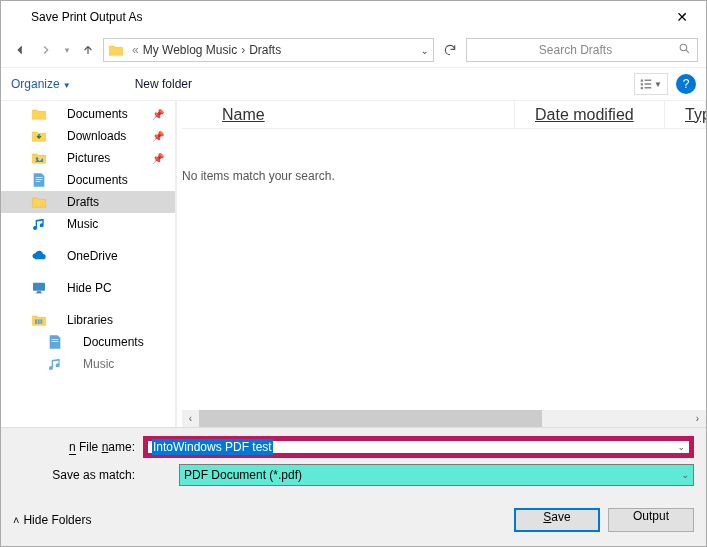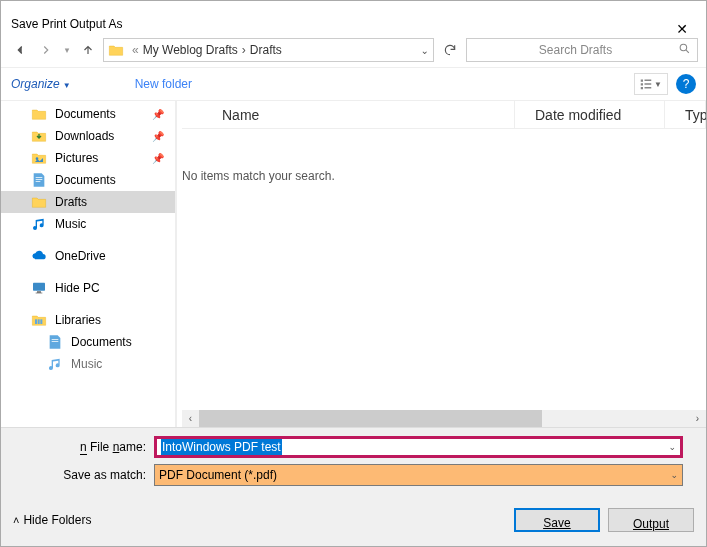--- a/index.html
+++ b/index.html
@@ -1,82 +1,82 @@
 <!DOCTYPE html>
 <html><head>
 <meta charset="utf-8">
 <style>
 * { box-sizing: border-box; margin: 0; padding: 0; font-family: "Segoe UI", Tahoma, sans-serif; }
 body { background: #fff; width: 707px; height: 547px; overflow: hidden; border: 1px solid #aaa; display: flex; flex-direction: column; }
 
 
-.titlebar { height: 32px; display: flex; align-items: flex-start; padding: 16px 10px; font-size: 12px; color: #000; }
+.titlebar { height: 32px; display: flex; align-items: center; padding: 0 10px; font-size: 12px; color: #000; margin-left: 20px; }
 .titlebar .title { flex: 1; }
 .titlebar .close { font-size: 14px; cursor: pointer; padding: 4px 8px; }
 
 
 .navrow { height: 34px; display: flex; align-items: center; padding: 0 8px; gap: 4px; }
 .navbtn { width: 22px; height: 22px; display: flex; align-items: center; justify-content: center; color: #999; cursor: pointer; }
 .navbtn.enabled { color: #555; }
 .navbtn svg { width: 14px; height: 14px; }
 .pathbox { flex: 1; height: 24px; border: 1px solid #ccc; display: flex; align-items: center; padding: 0 4px; font-size: 12px; color: #333; background: #fff; }
 .pathbox .folder-ic { width: 16px; height: 16px; margin-right: 4px; }
 .pathbox .sep { color: #888; margin: 0 4px; }
 .pathbox .chev { margin-left: auto; color: #555; font-size: 10px; }
 .refresh { width: 24px; height: 24px; display: flex; align-items: center; justify-content: center; color: #555; cursor: pointer; }
 .searchbox { width: 232px; height: 24px; border: 1px solid #ccc; display: flex; align-items: center; padding: 0 6px; font-size: 12px; color: #888; background: #fff; }
 .searchbox .placeholder { flex: 1; text-align: center; }
 .searchbox .mag { color: #888; }
 
 
 .toolbar { height: 34px; border-top: 1px solid #eee; border-bottom: 1px solid #eee; display: flex; align-items: center; padding: 0 10px; font-size: 12px; }
-.toolbar .org { color: #1e5bb8; margin-right: 20px; cursor: pointer; font-style: italic; }
+.toolbar .org { color: #1e5bb8; margin-right: 20px; cursor: pointer; }
 .toolbar .org .dd { font-size: 8px; margin-left: 3px; }
-.toolbar .newf { color: #3b82f6; cursor: pointer; padding-left: 44px; }
+.toolbar .newf { color: #0f172a; cursor: pointer; padding-left: 44px; }
 .toolbar .spacer { flex: 1; }
 .toolbar .viewbtn { width: 34px; height: 22px; border: 1px solid #ddd; display: flex; align-items: center; justify-content: center; margin-right: 8px; color: #666; cursor: pointer; gap:2px; }
 .toolbar .help { width: 20px; height: 20px; border-radius: 50%; background: #0078d7; color: #fff; display: flex; align-items: center; justify-content: center; font-size: 12px; cursor: pointer; }
 
 
 .main { flex: 1; display: flex; min-height: 0; }
 .tree { width: 175px; border-right: 1px solid #eee; overflow-y: auto; overflow-x: hidden; padding-top: 2px; }
-.tree-item { display: flex; align-items: center; height: 22px; font-size: 12px; color: #000; padding-left: 30px; gap: 8px; cursor: pointer; position: relative; }
+.tree-item { display: flex; align-items: center; height: 22px; font-size: 12px; color: #000; padding-left: 30px; gap: 20px; cursor: pointer; position: relative; }
 .tree-item.indent { padding-left: 46px; }
 .tree-item.root { }
 .tree-item.selected { background: #d8d8d8; }
 .tree-item .pin { margin-left: auto; margin-right: 10px; color: #888; font-size: 10px; }
 .ic { width: 16px; height: 16px; flex-shrink:0; }
 .content { flex: 1; display: flex; flex-direction: column; min-width: 0; }
 .sep-vert { width: 6px; background: #fff; border-left:1px solid #eee; cursor: col-resize; }
-.headers { height: 28px; border-bottom: 1px solid #eee; display: flex; align-items: center; font-size: 14px; color: #333; }
+.headers { height: 28px; border-bottom: 1px solid #eee; display: flex; align-items: center; font-size: 16px; color: #333; text-decoration: underline; }
 .headers .col { padding: 0 20px; border-right: 1px solid #eee; height: 100%; display: flex; align-items: center; cursor: pointer; }
 .headers .col.name { flex: 1; }
 .headers .col.date { width: 150px; }
 .headers .col.type { width: 40px; }
 .filearea { flex: 1; display: flex; align-items: flex-start; justify-content: flex-start; padding-top: 40px; font-size: 12px; color: #555; }
 .hscroll { height: 17px; display: flex; align-items: center; background: #f0f0f0; }
 .hscroll .arrow { width: 17px; height: 17px; display: flex; align-items: center; justify-content: center; background: #f0f0f0; color: #555; font-size: 10px; cursor: pointer; }
 .hscroll .track { flex: 1; height: 17px; background: #f0f0f0; position: relative; }
 .hscroll .thumb { position: absolute; left: 0; width: 70%; height: 100%; background: #ccc; cursor: pointer; }
 
 
-.form { border-top: 1px solid #ddd; background: #f0f0f0; padding: 8px 23px; }
+.form { border-top: 1px solid #ddd; background: #f0f0f0; padding: 8px 12px; }
 .form-row { display: flex; align-items: center; margin-bottom: 6px; }
 .form-row label { width: 130px; text-align: right; font-size: 12px; color: #000; padding-right: 8px; }
 .form-row .input, .form-row .select { flex: 1; height: 22px; border: 1px solid #7a7a7a; background: #fff; font-size: 12px; display: flex; align-items: center; padding: 0 4px; position: relative; cursor: text; }
-.form-row .input.focused { border: 3px solid #be185d; }
+.form-row .input.focused { border: 5px solid #be185d; }
 .form-row .input .val-sel { background: #0078d7; color: #fff; padding: 1px 1px; }
 .form-row .input .combo-chev, .form-row .select .combo-chev { position: absolute; right: 4px; color: #555; font-size: 9px; cursor: pointer; }
-.form-row .select { background: #fdba74; cursor: pointer; }
+.form-row .select { background: #5eead4; cursor: pointer; margin-left: 36px; }
 
 
 .footer { background: #f0f0f0; padding: 8px 12px 14px; display: flex; align-items: center; }
 .hidef { font-size: 12px; color: #000; cursor: pointer; display: flex; align-items: center; gap: 4px; }
 .footer .spacer { flex: 1; }
-.btn { width: 86px; height: 24px; border: 1px solid #adadad; background: #e1e1e1; font-size: 12px; color: #000; display: flex; align-items: flex-end; justify-content: center; margin-left: 8px; cursor: pointer; text-decoration: underline; }
+.btn { width: 86px; height: 24px; border: 1px solid #adadad; background: #e1e1e1; font-size: 12px; color: #000; display: flex; align-items: flex-start; justify-content: center; margin-left: 8px; cursor: pointer; }
 .btn.primary { border: 2px solid #0078d7; background: #e1e1e1; }
 .btn .ul { text-decoration: underline; }
 
 
 .folder-yellow { fill: #ffd35a; stroke: #e0a800; stroke-width: 0.5; }
 .onedrive { fill: #0078d7; }
 .pc { fill: #3a8ac7; }
 .lib { fill: #5fa8df; }
 .music-ic { fill: #0078d7; }
 .video-ic { fill: #ef6c00; }
@@ -104,21 +104,21 @@
   <div class="navbtn enabled">
       <svg viewBox="0 0 24 24">
         <path d="M12 19V6m-6 6l6-6 6 6" stroke="currentColor" stroke-width="2" fill="none"></path>
       </svg>
     </div>
   <div class="pathbox">
     <svg class="folder-ic" viewBox="0 0 24 24">
         <path class="folder-yellow" d="M2 6h7l2 2h11v12H2z"></path>
       </svg>
     <span class="sep">«</span>
-    <span>My Weblog Drafts</span>
+    <span>My Weblog Music</span>
     <span class="sep" style="color:#555">›</span>
     <span>Drafts</span>
     <span class="chev">⌄</span>
   </div>
   <div class="refresh">
       <svg width="14" height="14" viewBox="0 0 24 24">
         <path d="M20 11A8 8 0 1 0 12 20" stroke="#555" stroke-width="2" fill="none"></path>
         <path d="M20 4v7h-7" stroke="#555" stroke-width="2" fill="none"></path>
       </svg>
     </div>

